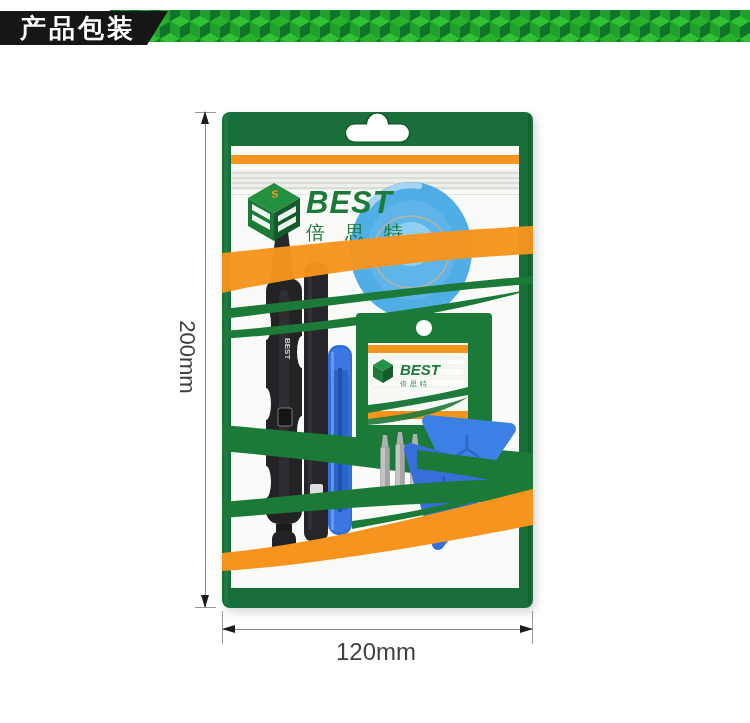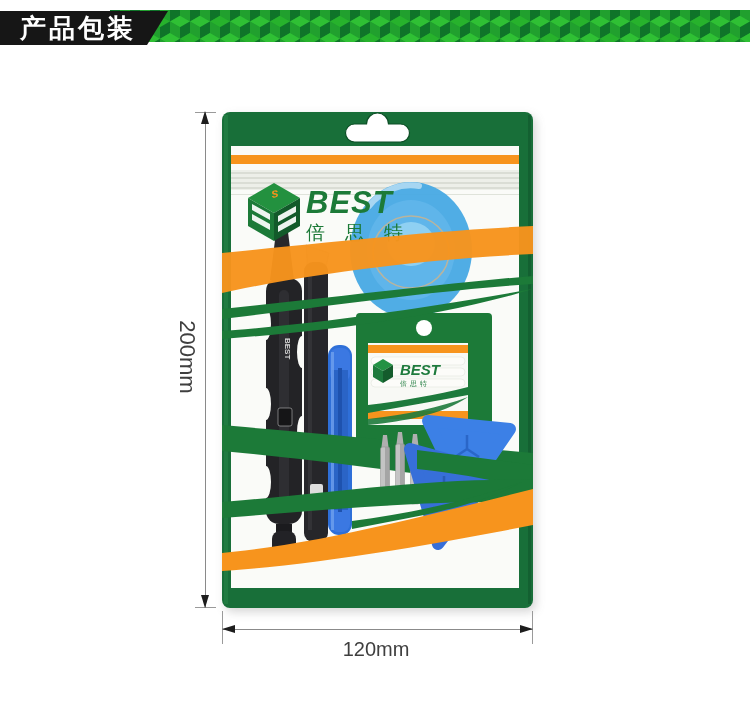--- a/index.html
+++ b/index.html
@@ -19,21 +19,21 @@
   .tick-h{position:absolute;height:1px;width:21px;background:#9a9a9a;left:195px;}
   .tick-v{position:absolute;width:1px;height:33px;background:#9a9a9a;top:611px;}
   .arr{position:absolute;width:0;height:0;}
   .arr-up{left:201px;top:111px;border-left:4.5px solid transparent;border-right:4.5px solid transparent;border-bottom:13px solid #1d1d1d;}
   .arr-down{left:201px;top:595px;border-left:4.5px solid transparent;border-right:4.5px solid transparent;border-top:13px solid #1d1d1d;}
   .arr-left{left:222px;top:625px;border-top:4.5px solid transparent;border-bottom:4.5px solid transparent;border-right:13px solid #1d1d1d;}
   .arr-right{left:520px;top:625px;border-top:4.5px solid transparent;border-bottom:4.5px solid transparent;border-left:13px solid #1d1d1d;}
   .dim-label-v{position:absolute;left:147px;top:344px;width:80px;height:26px;text-align:center;
     transform:rotate(90deg);font-size:22px;color:#3f3f3f;white-space:nowrap;}
   .dim-label-h{position:absolute;left:316px;top:638px;width:120px;text-align:center;
-    font-size:20px;color:#3f3f3f;white-space:nowrap;}
+    font-size:24px;color:#3f3f3f;white-space:nowrap;}
 </style>
 </head>
 <body>
 
 <div class="stage">
 
   <div class="banner">
     <svg width="750" height="54">
 
       <svg x="110" y="10" width="640" height="32" viewBox="0 0 640 32">

